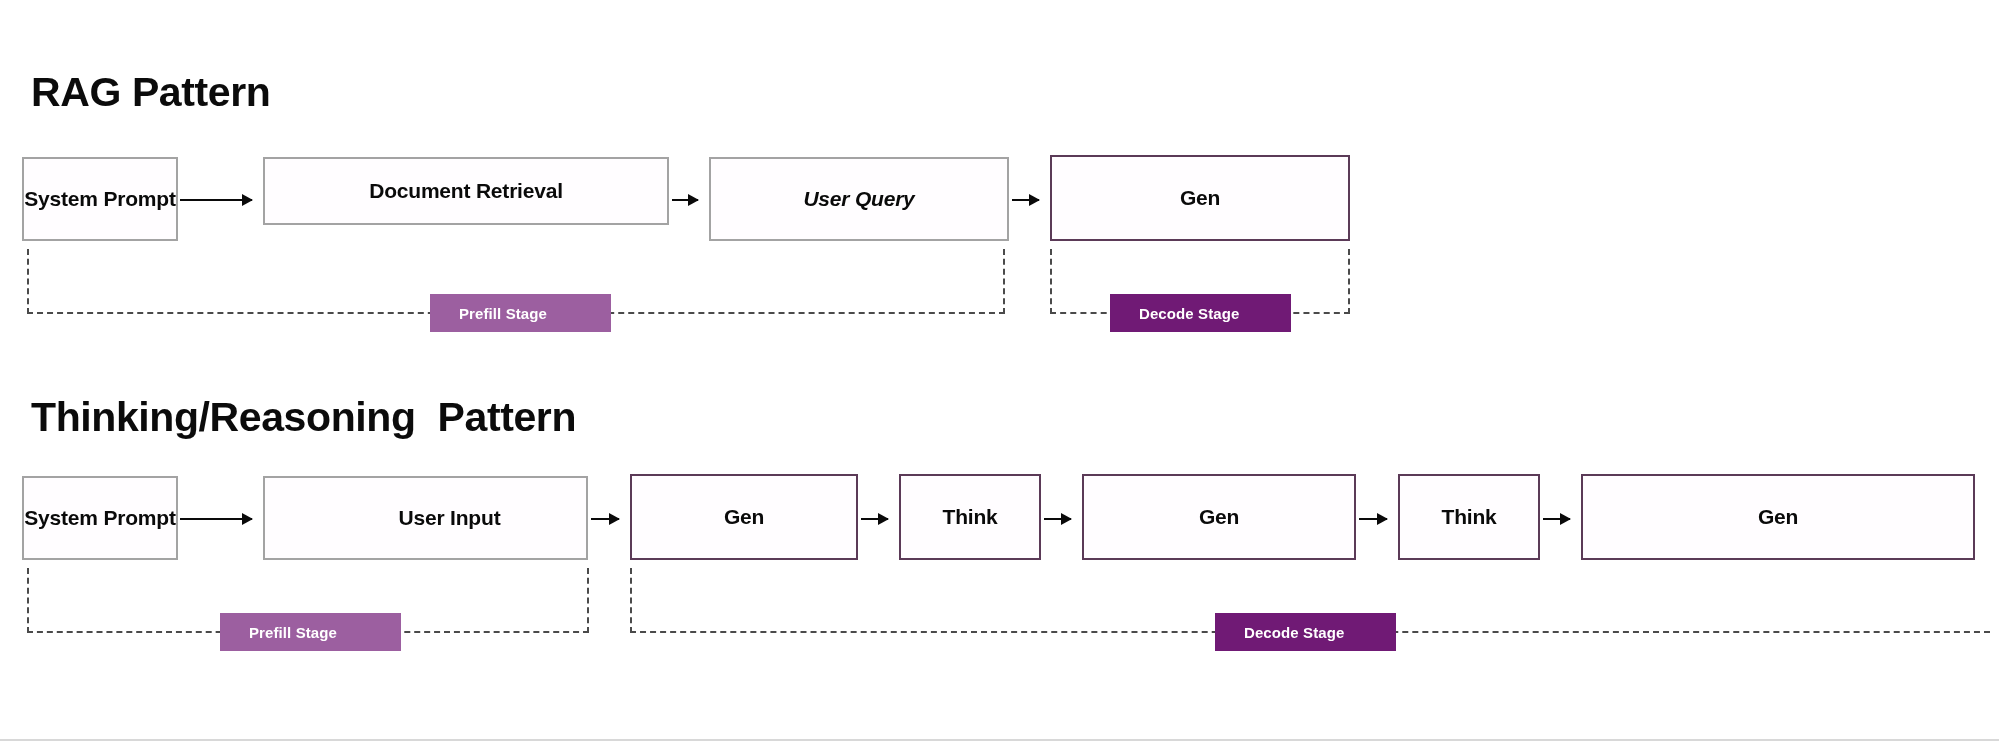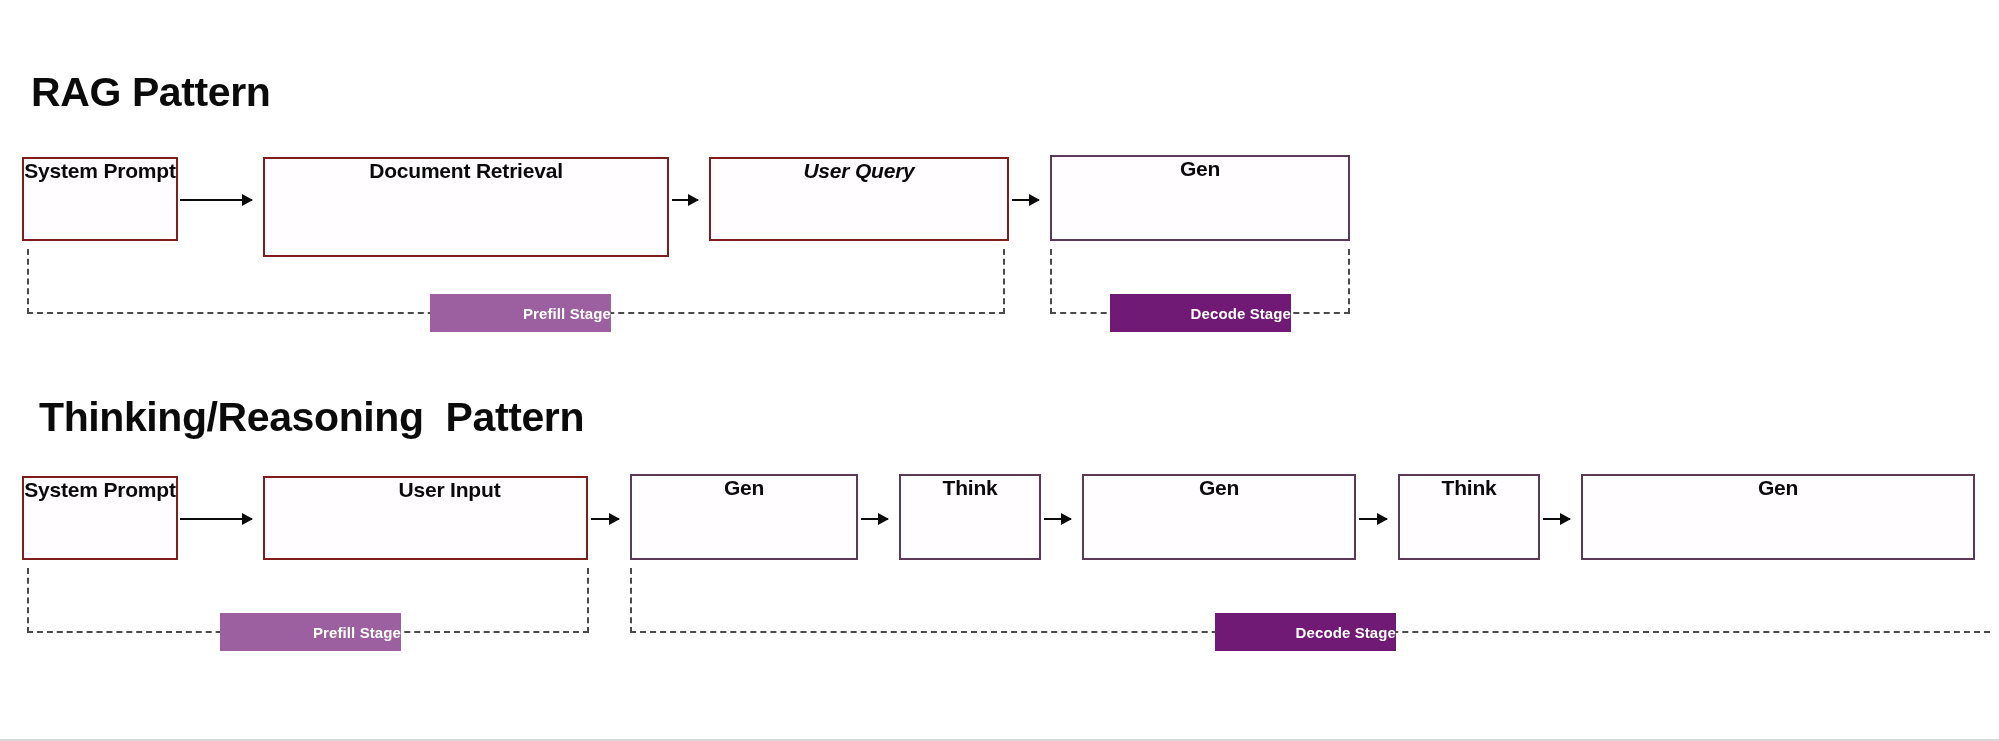--- a/index.html
+++ b/index.html
@@ -27,30 +27,30 @@
   .section-title {
     position: absolute;
     font-size: 41px;
     font-weight: 700;
     color: #0b0b0b;
     letter-spacing: -0.4px;
     white-space: pre;
     line-height: 1;
   }
   #title-rag      { left: 31px; top: 72px; }
-  #title-thinking { left: 39px; top: 397px; }
+  #title-thinking { left: 31px; top: 397px; }
 
   
   .flow-box {
     position: absolute;
     box-sizing: border-box;
     background: #fffdff;
-    border: 2px solid #7f1d1d;
+    border: 2px solid #a3a3a3;
     display: flex;
-    align-items: flex-start;
+    align-items: center;
     justify-content: center;
   }
   .flow-box.dark {
     border-color: #5b3a57;
   }
   .flow-box .box-label {
     font-size: 21px;
     font-weight: 700;
     color: #0a0a0a;
     letter-spacing: -0.2px;
@@ -86,42 +86,43 @@
     background: transparent;
   }
   .bracket.no-right { border-right: none; }
 
   
   .stage-badge {
     position: absolute;
     box-sizing: border-box;
     display: flex;
     align-items: center;
-    justify-content: flex-end;
+    justify-content: flex-start;
     color: #ffffff;
     font-size: 15px;
     font-weight: 700;
     letter-spacing: 0.1px;
     white-space: nowrap;
+    padding-left: 29px;
   }
   .stage-badge.prefill { background: #9c5fa0; }
   .stage-badge.decode  { background: #701a75; }
 </style>
 </head>
 <body>
 
 <div class="canvas">
 
   <div class="section-title" id="title-rag">RAG Pattern</div>
 
   <div class="flow-box" style="left:22px;  top:157px; width:156px; height:84px;">
     <span class="box-label">System Prompt</span>
   </div>
 
-  <div class="flow-box" style="left:263px; top:157px; width:406px; height:100px;">
+  <div class="flow-box" style="left:263px; top:157px; width:406px; height:68px;">
     <span class="box-label">Document Retrieval</span>
   </div>
 
   <div class="flow-box" style="left:709px; top:157px; width:300px; height:84px;font-style:italic;">
     <span class="box-label">User Query</span>
   </div>
 
   <div class="flow-box dark" style="left:1050px; top:155px; width:300px; height:86px;">
     <span class="box-label">Gen</span>
   </div>

